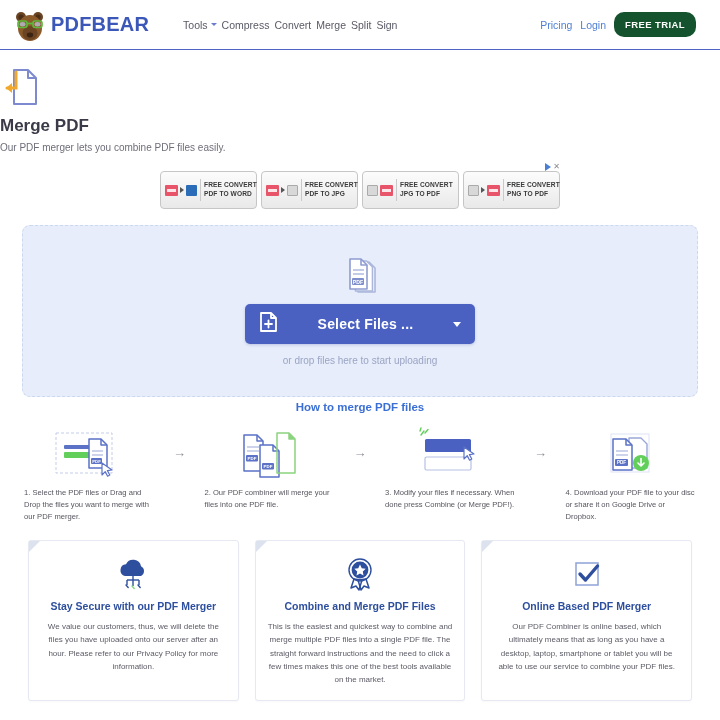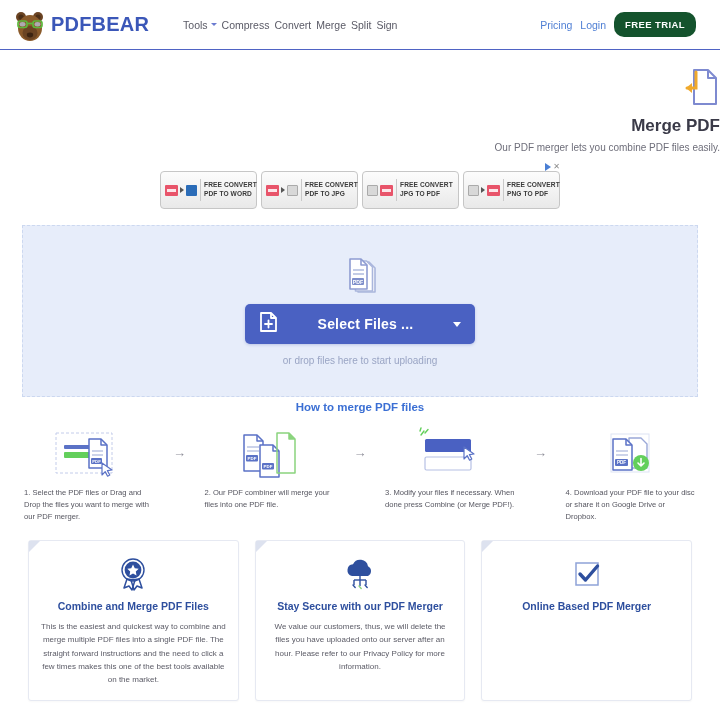--- a/index.html
+++ b/index.html
@@ -41,21 +41,21 @@
     margin-left: auto; display: flex; align-items: center; gap: 8px;
   }
   .hlink { font-size: 10.5px; color: #4f7fd4; cursor: pointer; white-space: nowrap; }
   .trial-btn {
     background: #14532d; color: #fff; font-size: 9.5px; font-weight: bold;
     letter-spacing: .4px; padding: 7px 11px; border-radius: 10px;
     cursor: pointer; white-space: nowrap;
   }
 
   
-  .hero { text-align: right; padding: 16px 0 6px; }
+  .hero { text-align: left; padding: 16px 0 6px; }
   .hero-icon { height: 42px; margin-bottom: 8px; }
   .hero-title {
     font-size: 17px; font-weight: bold; color: #3a3a48; margin-bottom: 6px;
   }
   .hero-sub { font-size: 10px; color: #6e6e7a; }
 
   
   .ad-wrap {
     width: 400px; margin: 12px auto 0; position: relative;
     display: flex; gap: 4px; justify-content: center;
@@ -96,21 +96,21 @@
   }
   .adchoice-tri {
     width: 0; height: 0; border-top: 4px solid transparent;
     border-bottom: 4px solid transparent; border-left: 6px solid #4a7fd4;
   }
   .ad-x { font-size: 8px; color: #8a8a8a; line-height: 1; cursor: pointer; }
 
   
   .dropzone {
     margin: 16px 22px 0; height: 172px;
-    background: #e7edfa; border: 1px dashed #ccd8f0; border-radius: 0;
+    background: #e7edfa; border: 1px dashed #ccd8f0; border-radius: 8px;
     display: flex; flex-direction: column; align-items: center;
     justify-content: center;
   }
   .dz-icon { height: 38px; margin-bottom: 10px; }
   .select-btn {
     width: 230px; height: 40px; background: #4a61c2; border-radius: 5px;
     display: flex; align-items: center; padding: 0 14px;
     cursor: pointer; box-shadow: 0 1px 3px rgba(60,80,170,.25);
   }
   .select-label {
@@ -395,51 +395,52 @@
     </div>
     <div class="step-text">4. Download your PDF file to your disc or share it on Google Drive or Dropbox.</div>
   </div>
 
 </div>
 
 <div class="cards">
 
   <div class="card">
     <div class="card-icon">
-      <svg width="32" height="34" viewBox="0 0 32 34">
-        <path d="M10 22 l-3 9 l5 -2 l3 4 l3 -10 z" fill="none" stroke="#2e4f9e" stroke-width="1.5" stroke-linejoin="round"></path>
-        <path d="M22 22 l3 9 l-5 -2 l-3 4 l-3 -10 z" fill="none" stroke="#2e4f9e" stroke-width="1.5" stroke-linejoin="round"></path>
-        <circle cx="16" cy="13" r="11" fill="none" stroke="#2e4f9e" stroke-width="1.4"></circle>
-        <circle cx="16" cy="13" r="8.4" fill="#2e4f9e"></circle>
-        <path d="M16 7.6 l1.75 3.6 l3.95 .55 l-2.9 2.8 l.7 3.95 l-3.5 -1.9 l-3.5 1.9 l.7 -3.95 l-2.9 -2.8 l3.95 -.55 z" fill="#fff"></path>
-      </svg>
-    </div>
-    <div class="card-title">Combine and Merge PDF Files</div>
-    <div class="card-text">This is the easiest and quickest way to combine and merge multiple PDF files into a single PDF file. The straight forward instructions and the need to click a few times makes this one of the best tools available on the market.</div>
-  </div>
-
-  <div class="card">
-    <div class="card-icon">
       <svg width="36" height="32" viewBox="0 0 36 32">
         <path d="M10 18 a6 6 0 0 1 1 -11.8 a8 8 0 0 1 15 2 a5.5 5.5 0 0 1 0 9.8 z" fill="#2e4f9e"></path>
         <line x1="18" y1="18" x2="18" y2="28" stroke="#2e4f9e" stroke-width="1.4"></line>
         <path d="M12 22 v5 M24 22 v5" stroke="#2e4f9e" stroke-width="1.4"></path>
         <path d="M12 22 h12" stroke="#2e4f9e" stroke-width="1.4"></path>
         <line x1="11" y1="27" x2="13.2" y2="29.5" stroke="#2e4f9e" stroke-width="1.4" stroke-linecap="round"></line>
         <line x1="17" y1="28" x2="19.2" y2="30.5" stroke="#8bd47e" stroke-width="1.4" stroke-linecap="round"></line>
         <line x1="23" y1="27" x2="25.2" y2="29.5" stroke="#2e4f9e" stroke-width="1.4" stroke-linecap="round"></line>
       </svg>
     </div>
     <div class="card-title">Stay Secure with our PDF Merger</div>
     <div class="card-text">We value our customers, thus, we will delete the files you have uploaded onto our server after an hour. Please refer to our Privacy Policy for more information.</div>
   </div>
 
   <div class="card">
     <div class="card-icon">
+      <svg width="32" height="34" viewBox="0 0 32 34">
+        <path d="M10 22 l-3 9 l5 -2 l3 4 l3 -10 z" fill="none" stroke="#2e4f9e" stroke-width="1.5" stroke-linejoin="round"></path>
+        <path d="M22 22 l3 9 l-5 -2 l-3 4 l-3 -10 z" fill="none" stroke="#2e4f9e" stroke-width="1.5" stroke-linejoin="round"></path>
+        <circle cx="16" cy="13" r="11" fill="none" stroke="#2e4f9e" stroke-width="1.4"></circle>
+        <circle cx="16" cy="13" r="8.4" fill="#2e4f9e"></circle>
+        <path d="M16 7.6 l1.75 3.6 l3.95 .55 l-2.9 2.8 l.7 3.95 l-3.5 -1.9 l-3.5 1.9 l.7 -3.95 l-2.9 -2.8 l3.95 -.55 z" fill="#fff"></path>
+      </svg>
+    </div>
+    <div class="card-title">Combine and Merge PDF Files</div>
+    <div class="card-text">This is the easiest and quickest way to combine and merge multiple PDF files into a single PDF file. The straight forward instructions and the need to click a few times makes this one of the best tools available on the market.</div>
+  </div>
+
+  <div class="card">
+    <div class="card-icon">
       <svg width="32" height="32" viewBox="0 0 32 32">
         <rect x="5" y="5" width="22" height="22" fill="none" stroke="#8ea3d8" stroke-width="1.5"></rect>
         <path d="M9 16 l5.5 6 l12 -14" fill="none" stroke="#2e4f9e" stroke-width="3.4" stroke-linecap="round" stroke-linejoin="round"></path>
       </svg>
     </div>
     <div class="card-title">Online Based PDF Merger</div>
+    <div class="card-text">Our PDF Combiner is online based, which ultimately means that as long as you have a desktop, laptop, smartphone or tablet you will be able to use our service to combine your PDF files.</div>
   </div>
 
 </div>
 
 </body></html>

